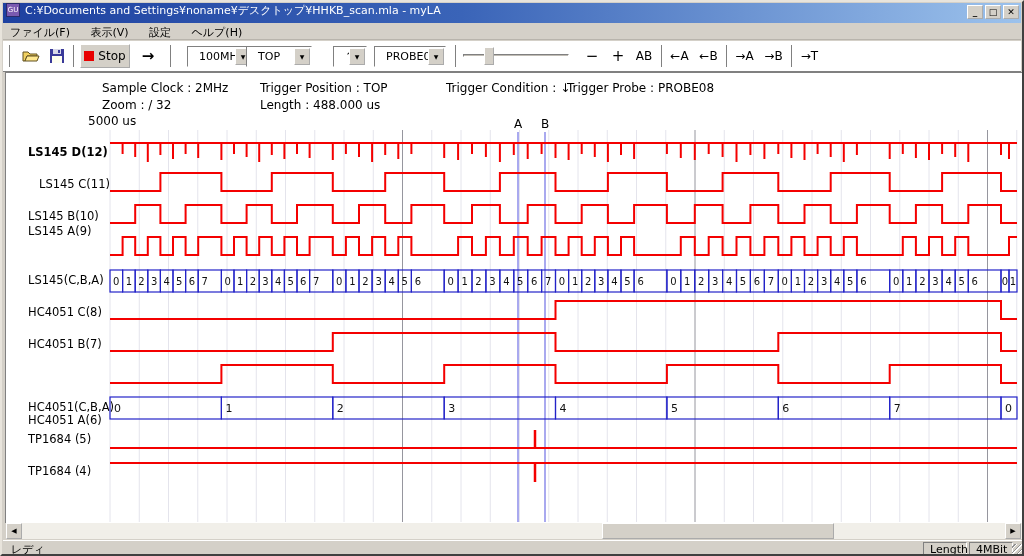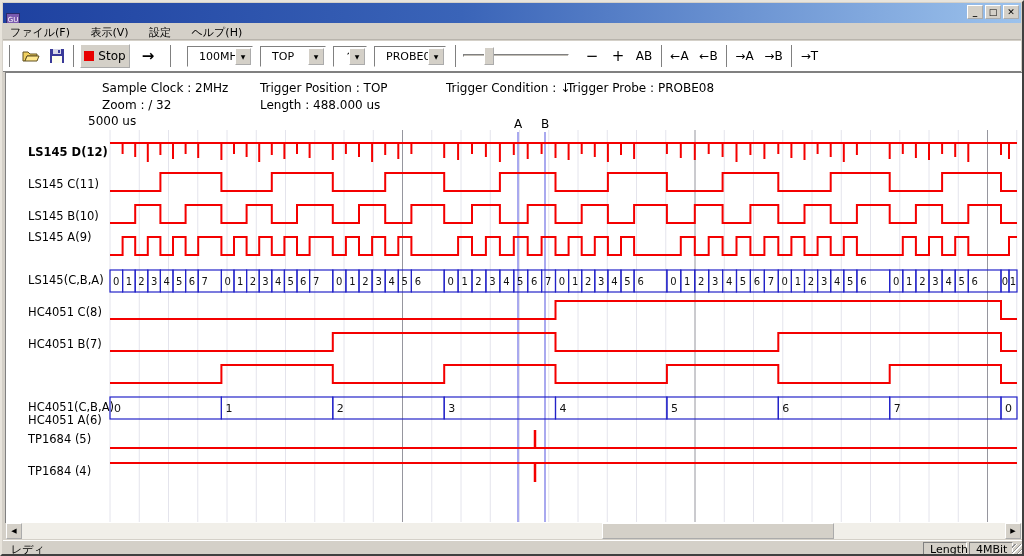--- a/index.html
+++ b/index.html
@@ -1,21 +1,21 @@
 <!DOCTYPE html>
 <html><head>
 <meta charset="utf-8">
 <style>
   * { margin:0; padding:0; box-sizing:border-box; }
   html,body { width:1024px; height:556px; overflow:hidden; }
   body { position:relative; background:#d4d0c8; font-family:"DejaVu Sans","Liberation Sans",sans-serif; font-size:11px; color:#000;
          border:2px solid; border-color:#e8e4dc #404040 #404040 #e8e4dc; }
   .abs { position:absolute; }
   
-  .titlebar { left:1px; top:1px; width:1018px; height:33px; background:linear-gradient(90deg,#1e41a0 0%,#3a64b8 45%,#9cc2ec 100%); display:flex; align-items:center; }
+  .titlebar { left:1px; top:1px; width:1018px; height:33px; background:linear-gradient(90deg,#1e41a0 0%,#3a64b8 45%,#9cc2ec 100%); display:flex; }
   .app-icon { width:14px; height:14px; margin-left:3px; background:#7a5ab0; border:1px solid #2a2a6a; display:flex; align-items:center; justify-content:center; color:#fff; font-size:7px; }
   .title-text { color:#fff; font-size:11px; margin-left:5px; white-space:nowrap; }
   .winbtns { position:absolute; right:3px; top:3px; display:flex; gap:2px; }
   .winbtn { width:16px; height:14px; background:#d4d0c8; border:1px outset #fff; font-size:9px; line-height:12px; text-align:center; font-weight:bold; }
   
   .menubar { left:1px; top:21px; width:1018px; height:17px; background:#d4d0c8; border-bottom:1px solid #b8b4ac; }
   .menu-item { display:inline-block; padding:2px 7px 0 7px; margin-right:3px; font-size:11px;text-align:center; }
   
   .toolbar { left:1px; top:39px; width:1018px; height:31px; background:#ffffff; border-bottom:1px solid #808080; }
   .tsep { position:absolute; top:4px; width:2px; height:22px; border-left:1px solid #808080; border-right:1px solid #fff; }
@@ -39,20 +39,21 @@
   .statusbar { left:1px; top:538px; width:1022px; height:16px; background:#d4d0c8; border-top:1px solid #fff; font-size:11px; }
   .sfield { position:absolute; top:1px; height:14px; border:1px solid; border-color:#808080 #fff #fff #808080; padding:0 6px; font-size:11px; line-height:13px; }
   .grip { position:absolute; right:1px; top:3px; width:12px; height:12px;
           background:repeating-linear-gradient(135deg,transparent 0 2px,#909090 2px 3px,#fff 3px 4px); }
 </style>
 </head>
 <body>
 
 <div class="abs titlebar">
   <div class="app-icon">GU</div>
+  <div class="title-text">C:¥Documents and Settings¥noname¥デスクトップ¥HHKB_scan.mla - myLA</div>
 </div>
 <div class="winbtns">
   <div class="winbtn">_</div>
   <div class="winbtn">□</div>
   <div class="winbtn">✕</div>
 </div>
 
 <div class="abs menubar">
   <span class="menu-item">ファイル(F)</span>
   <span class="menu-item">表示(V)</span>
@@ -80,21 +81,21 @@
   <div class="tbtn raised" style="left:77px;width:50px">
     <span style="width:10px;height:10px;background:#e80000;display:inline-block;margin-right:4px"></span>
     <span>Stop</span>
   </div>
   <div class="tbtn" style="left:131px;width:28px;font-size:15px;font-weight:bold">→</div>
   <div class="tsep" style="left:167px"></div>
   <div class="combo" style="left:184px;width:66px">
     <span class="val">100MHz</span>
     <span class="drop">▼</span>
   </div>
-  <div class="combo" style="left:257px;width:66px">
+  <div class="combo" style="left:243px;width:66px">
     <span class="val">TOP</span>
     <span class="drop">▼</span>
   </div>
   <div class="combo" style="left:330px;width:34px">
     <span class="val">↑</span>
     <span class="drop">▼</span>
   </div>
   <div class="combo" style="left:371px;width:72px">
     <span class="val">PROBE00</span>
     <span class="drop">▼</span>
@@ -121,23 +122,23 @@
 <div class="info-text" style="left:100px;top:79px">Sample Clock : 2MHz</div>
 <div class="info-text" style="left:258px;top:79px">Trigger Position : TOP</div>
 <div class="info-text" style="left:444px;top:79px">Trigger Condition : ↓</div>
 <div class="info-text" style="left:565px;top:79px">Trigger Probe : PROBE08</div>
 <div class="info-text" style="left:100px;top:96px">Zoom : /  32</div>
 <div class="info-text" style="left:258px;top:96px">Length : 488.000 us</div>
 <div class="info-text" style="left:86px;top:112px">5000 us</div>
 
 <div id="channel-labels">
     <div class="ch-label" style="top: 143px; font-weight: bold;">LS145 D(12)</div>
-    <div class="ch-label" style="top: 175px;">LS145 C(11)</div>
+    <div class="ch-label" style="top: 175px; margin-left: 11px;">LS145 C(11)</div>
     <div class="ch-label" style="top: 207px;">LS145 B(10)</div>
-    <div class="ch-label" style="top: 228px;">LS145 A(9)</div>
+    <div class="ch-label" style="top: 222px;">LS145 A(9)</div>
     <div class="ch-label" style="top: 271px;">LS145(C,B,A)</div>
     <div class="ch-label" style="top: 303px;">HC4051 C(8)</div>
     <div class="ch-label" style="top: 335px;">HC4051 B(7)</div>
     <div class="ch-label" style="top: 367px; margin-top: 44px;">HC4051 A(6)</div>
     <div class="ch-label" style="top: 398px;">HC4051(C,B,A)</div>
     <div class="ch-label" style="top: 430px;">TP1684 (5)</div>
     <div class="ch-label" style="top: 462px;">TP1684 (4)</div>
   </div>
 
 <svg id="wave-svg" width="1024" height="556" viewBox="0 0 1024 556">

